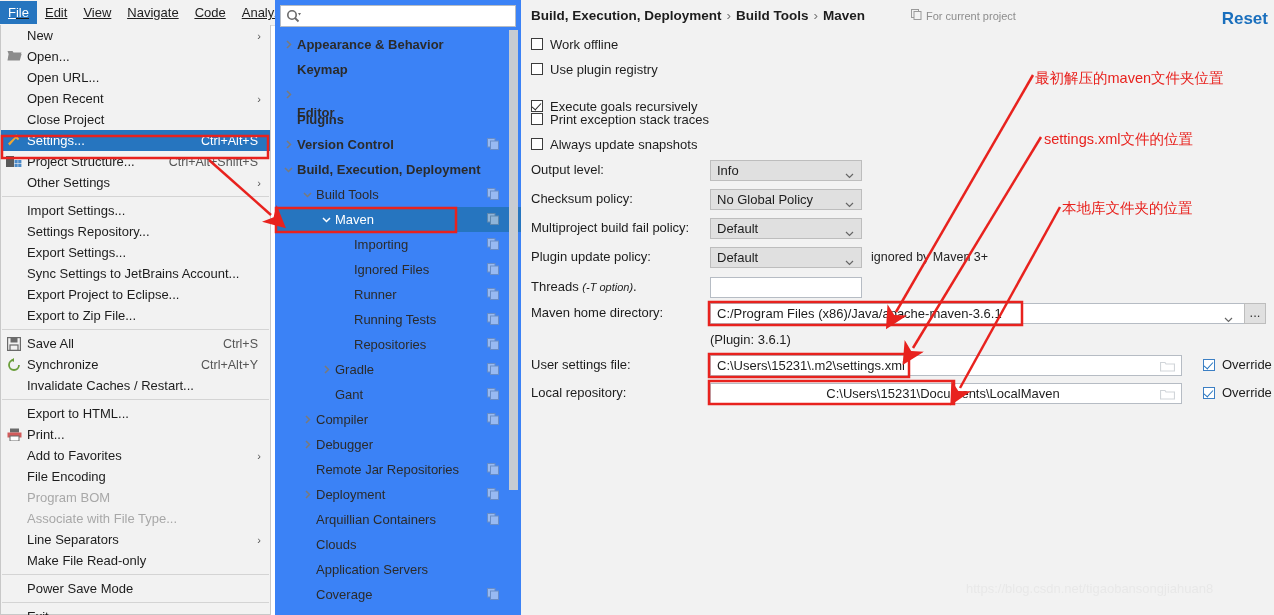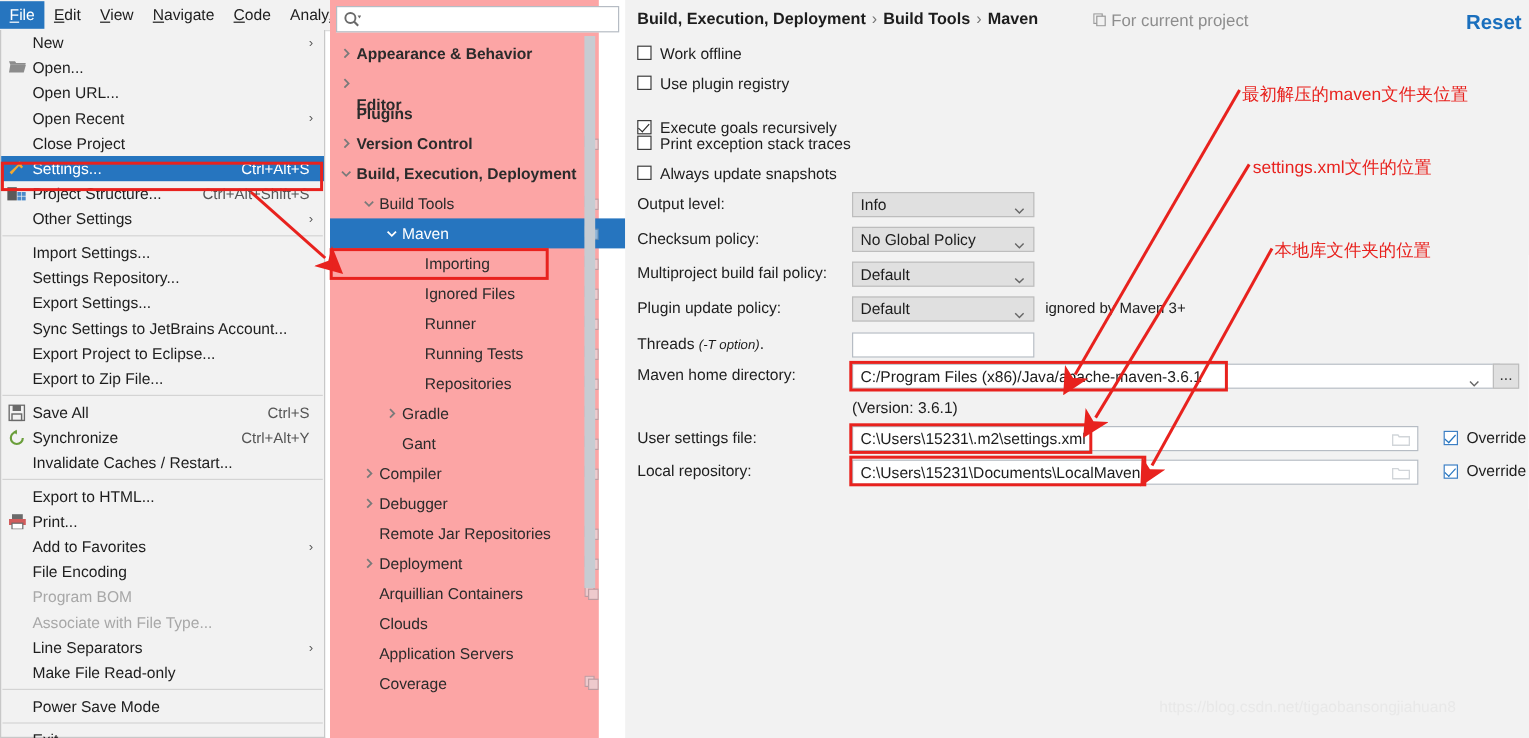--- a/index.html
+++ b/index.html
@@ -6,21 +6,21 @@
   body{
     width:1274px;height:615px;
     font-family:"Liberation Sans","DejaVu Sans",sans-serif;
     font-size:13px;color:#1d1d1d;background:#ffffff;
     overflow:hidden;position:relative;
   }
   .root{position:absolute;left:0;top:0;width:1274px;height:615px;}
 
   
   .menubar{position:absolute;left:0;top:0;width:275px;height:25px;background:#f2f2f2;border-bottom:1px solid #dcdcdc;}
-  .menubar-items{display:flex;align-items:center;height:25px;padding-left:0px;}
+  .menubar-items{display:flex;align-items:center;height:25px;padding-left:0px;text-decoration:underline;}
   .mb-item{padding:3px 8px;font-size:13px;color:#1d1d1d;line-height:17px;white-space:nowrap;}
   .mb-item.active{background:#2675bf;color:#ffffff;}
   .mb-item u{text-decoration:underline;}
 
   
   .filemenu{position:absolute;left:0;top:25px;width:271px;height:590px;background:#f2f2f2;border:1px solid #c8c8c8;border-top:none;box-sizing:border-box;}
   .menu-row{position:relative;height:21px;display:flex;align-items:center;padding-left:26px;box-sizing:border-box;font-size:13px;color:#1d1d1d;}
   .menu-row.sel{background:#2675bf;color:#ffffff;}
   .menu-row.disabled{color:#a8a8a8;}
   .menu-label{white-space:nowrap;}
@@ -29,38 +29,38 @@
   .menu-arrow{position:absolute;right:9px;color:#555;font-size:11px;}
   .menu-sep{height:1px;background:#d4d4d4;margin:3px 1px;}
   .mi-icon{position:absolute;left:6px;top:3px;width:15px;height:15px;}
   .ic-wrench{position:absolute;left:6px;top:4px;width:15px;height:13px;}
   .ic-module{position:absolute;left:5px;top:4px;width:16px;height:13px;}
   .ic-save{position:absolute;left:6px;top:4px;width:14px;height:14px;}
   .ic-sync{position:absolute;left:6px;top:4px;width:14px;height:14px;}
   .ic-print{position:absolute;left:6px;top:4px;width:15px;height:13px;}
 
   
-  .treepanel{position:absolute;left:275px;top:0;width:224px;height:615px;background:#fca5a5;}
+  .treepanel{position:absolute;left:275px;top:0;width:246px;height:615px;background:#3b82f6;}
   .searchbox{position:absolute;left:5px;top:5px;width:236px;height:22px;background:#ffffff;border:1px solid #b6bcc4;box-sizing:border-box;}
   .search-ic{position:absolute;left:5px;top:3px;width:15px;height:15px;}
   .tree{position:absolute;left:0;top:32px;width:246px;height:583px;}
   .tnode{position:relative;height:25px;display:flex;align-items:center;font-size:13px;color:#2b2b2b;box-sizing:border-box;}
   .tnode.bold{font-weight:bold;}
   .tnode.sel{background:#2675bf;color:#ffffff;}
   .tw{position:absolute;width:11px;height:11px;}
   .tw svg{display:block;}
   .tlabel{white-space:nowrap;}
   .copyic{position:absolute;right:22px;top:6px;width:12px;height:12px;opacity:.55;}
   .tscroll{position:absolute;right:3px;top:30px;width:9px;height:460px;background:#c7ccd2;border-radius:0;}
 
   
   .content{position:absolute;left:521px;top:0;width:753px;height:615px;background:#f2f2f2;}
   .breadcrumb{position:absolute;left:10px;top:8px;font-size:13.5px;font-weight:bold;color:#1d1d1d;white-space:nowrap;}
   .bc-sep{font-weight:normal;color:#777;padding:0 5px;}
-  .forproj{position:absolute;left:390px;top:9px;font-size:14px;color:#8d8d8d;white-space:nowrap;display:flex;align-items:center;gap:4px;}
+  .forproj{position:absolute;left:390px;top:9px;font-size:11px;color:#8d8d8d;white-space:nowrap;display:flex;align-items:center;gap:4px;}
   .reset{position:absolute;right:6px;top:9px;font-size:17px;font-weight:bold;color:#1a6fbd;}
 
   .cbrow{position:absolute;left:10px;display:flex;align-items:center;height:18px;font-size:13px;}
   .cbox{width:12px;height:12px;border:1px solid #3c3c3c;background:#ffffff;box-sizing:border-box;margin-right:7px;position:relative;flex:none;}
   .cbox.on:after{content:"";position:absolute;left:2px;top:0px;width:4px;height:8px;border:solid #2b2b2b;border-width:0 1.6px 1.6px 0;transform:rotate(42deg);}
   .cbox.blue{border-color:#3c7fc4;}
   .cbox.blue.on:after{border-color:#2675bf;}
 
   .frow{position:absolute;left:0;width:753px;height:24px;}
   .flabel{position:absolute;left:10px;top:2px;font-size:13px;color:#1d1d1d;white-space:nowrap;}
@@ -239,20 +239,23 @@
     <div class="tree" id="tree-nodes">
         <div class="tnode bold">
           <span class="tw" style="left: 8px;">
             <svg width="11" height="11" viewBox="0 0 11 11">
               <path d="M4 2 L7.5 5.5 L4 9" fill="none" stroke="#7a7a7a" stroke-width="1.5"></path>
             </svg>
           </span>
           <span class="tlabel" style="margin-left: 22px;">Appearance &amp; Behavior</span>
         </div>
         <div class="tnode bold">
+          <span class="tlabel" style="margin-left: 22px;">Keymap</span>
+        </div>
+        <div class="tnode bold">
           <span class="tw" style="left: 8px;">
             <svg width="11" height="11" viewBox="0 0 11 11">
               <path d="M4 2 L7.5 5.5 L4 9" fill="none" stroke="#7a7a7a" stroke-width="1.5"></path>
             </svg>
           </span>
           <span class="tlabel" style="margin-left: 22px; margin-top: 36px;">Editor</span>
         </div>
         <div class="tnode bold">
           <span class="tlabel" style="margin-left: 22px;">Plugins</span>
         </div>
@@ -496,39 +499,39 @@
       <div class="flabel">Maven home directory:</div>
       <div class="txtinput" style="left:189px;width:540px;padding-right:26px;">C:/Program Files (x86)/Java/apache-maven-3.6.1</div>
       <div class="chev" style="left:703px;top:8px;">
         <svg width="9" height="6" viewBox="0 0 9 6">
             <path d="M1 1 L4.5 4.5 L8 1" fill="none" stroke="#666" stroke-width="1.2"></path>
           </svg>
       </div>
       <div class="dots" style="left:723px;">...</div>
     </div>
 
-    <div class="version" style="top:332px;">(Version: 3.6.1)</div>
+    <div class="version" style="top:332px;">(Plugin: 3.6.1)</div>
 
     <div class="frow" style="top:355px;">
       <div class="flabel">User settings file:</div>
       <div class="txtinput" style="left:189px;width:472px;padding-right:24px;">C:\Users\15231\.m2\settings.xml</div>
       <div class="folderic" style="left:639px;top:5px;">
         <svg width="15" height="12" viewBox="0 0 15 12">
           <path d="M0.5 2.5 L5 2.5 L6 4 L14.5 4 L14.5 11 L0.5 11 Z" fill="none" stroke="#9aa4ad" stroke-width="1.2"></path>
         </svg>
       </div>
       <div class="ovr" style="left:682px;top:2px;">
         <span class="cbox blue on"></span>
         <span>Override</span>
       </div>
     </div>
 
     <div class="frow" style="top:383px;">
       <div class="flabel">Local repository:</div>
-      <div class="txtinput" style="left:189px;width:472px;padding-right:12px;">C:\Users\15231\Documents\LocalMaven</div>
+      <div class="txtinput" style="left:189px;width:472px;padding-right:12px;text-align:center;">C:\Users\15231\Documents\LocalMaven</div>
       <div class="folderic" style="left:639px;top:5px;">
         <svg width="15" height="12" viewBox="0 0 15 12">
           <path d="M0.5 2.5 L5 2.5 L6 4 L14.5 4 L14.5 11 L0.5 11 Z" fill="none" stroke="#9aa4ad" stroke-width="1.2"></path>
         </svg>
       </div>
       <div class="ovr" style="left:682px;top:2px;">
         <span class="cbox blue on"></span>
         <span>Override</span>
       </div>
     </div>

